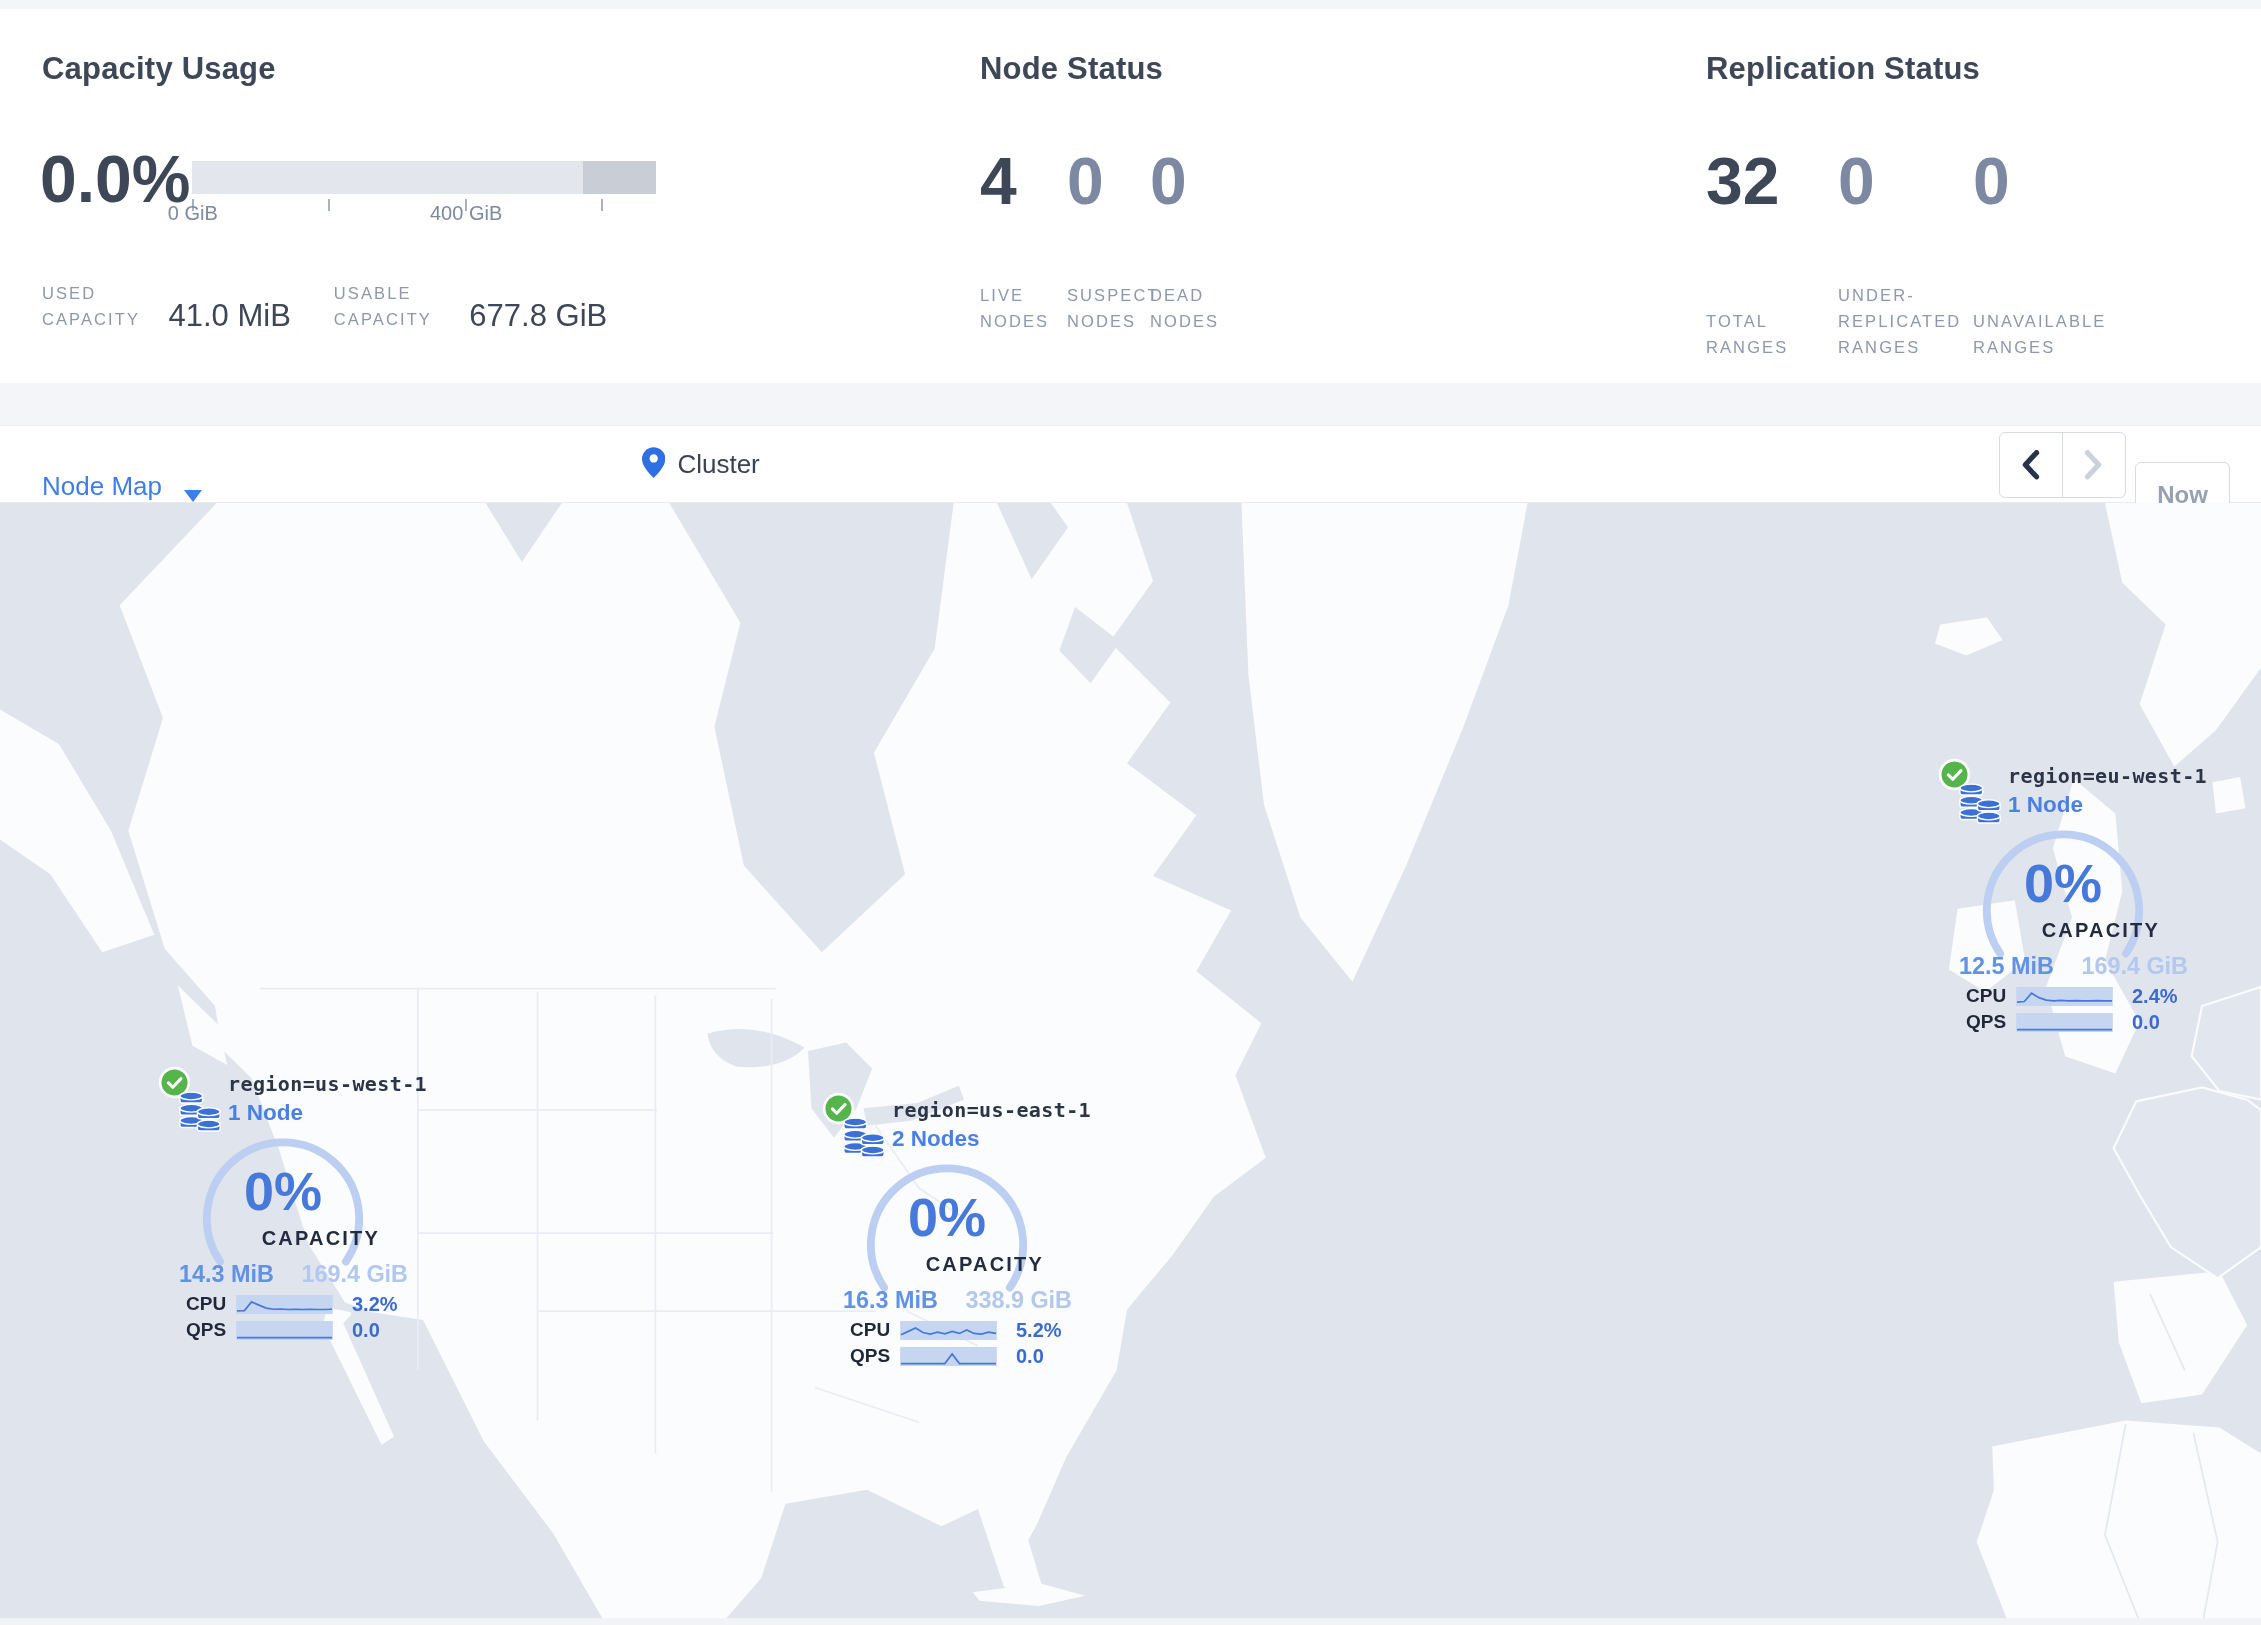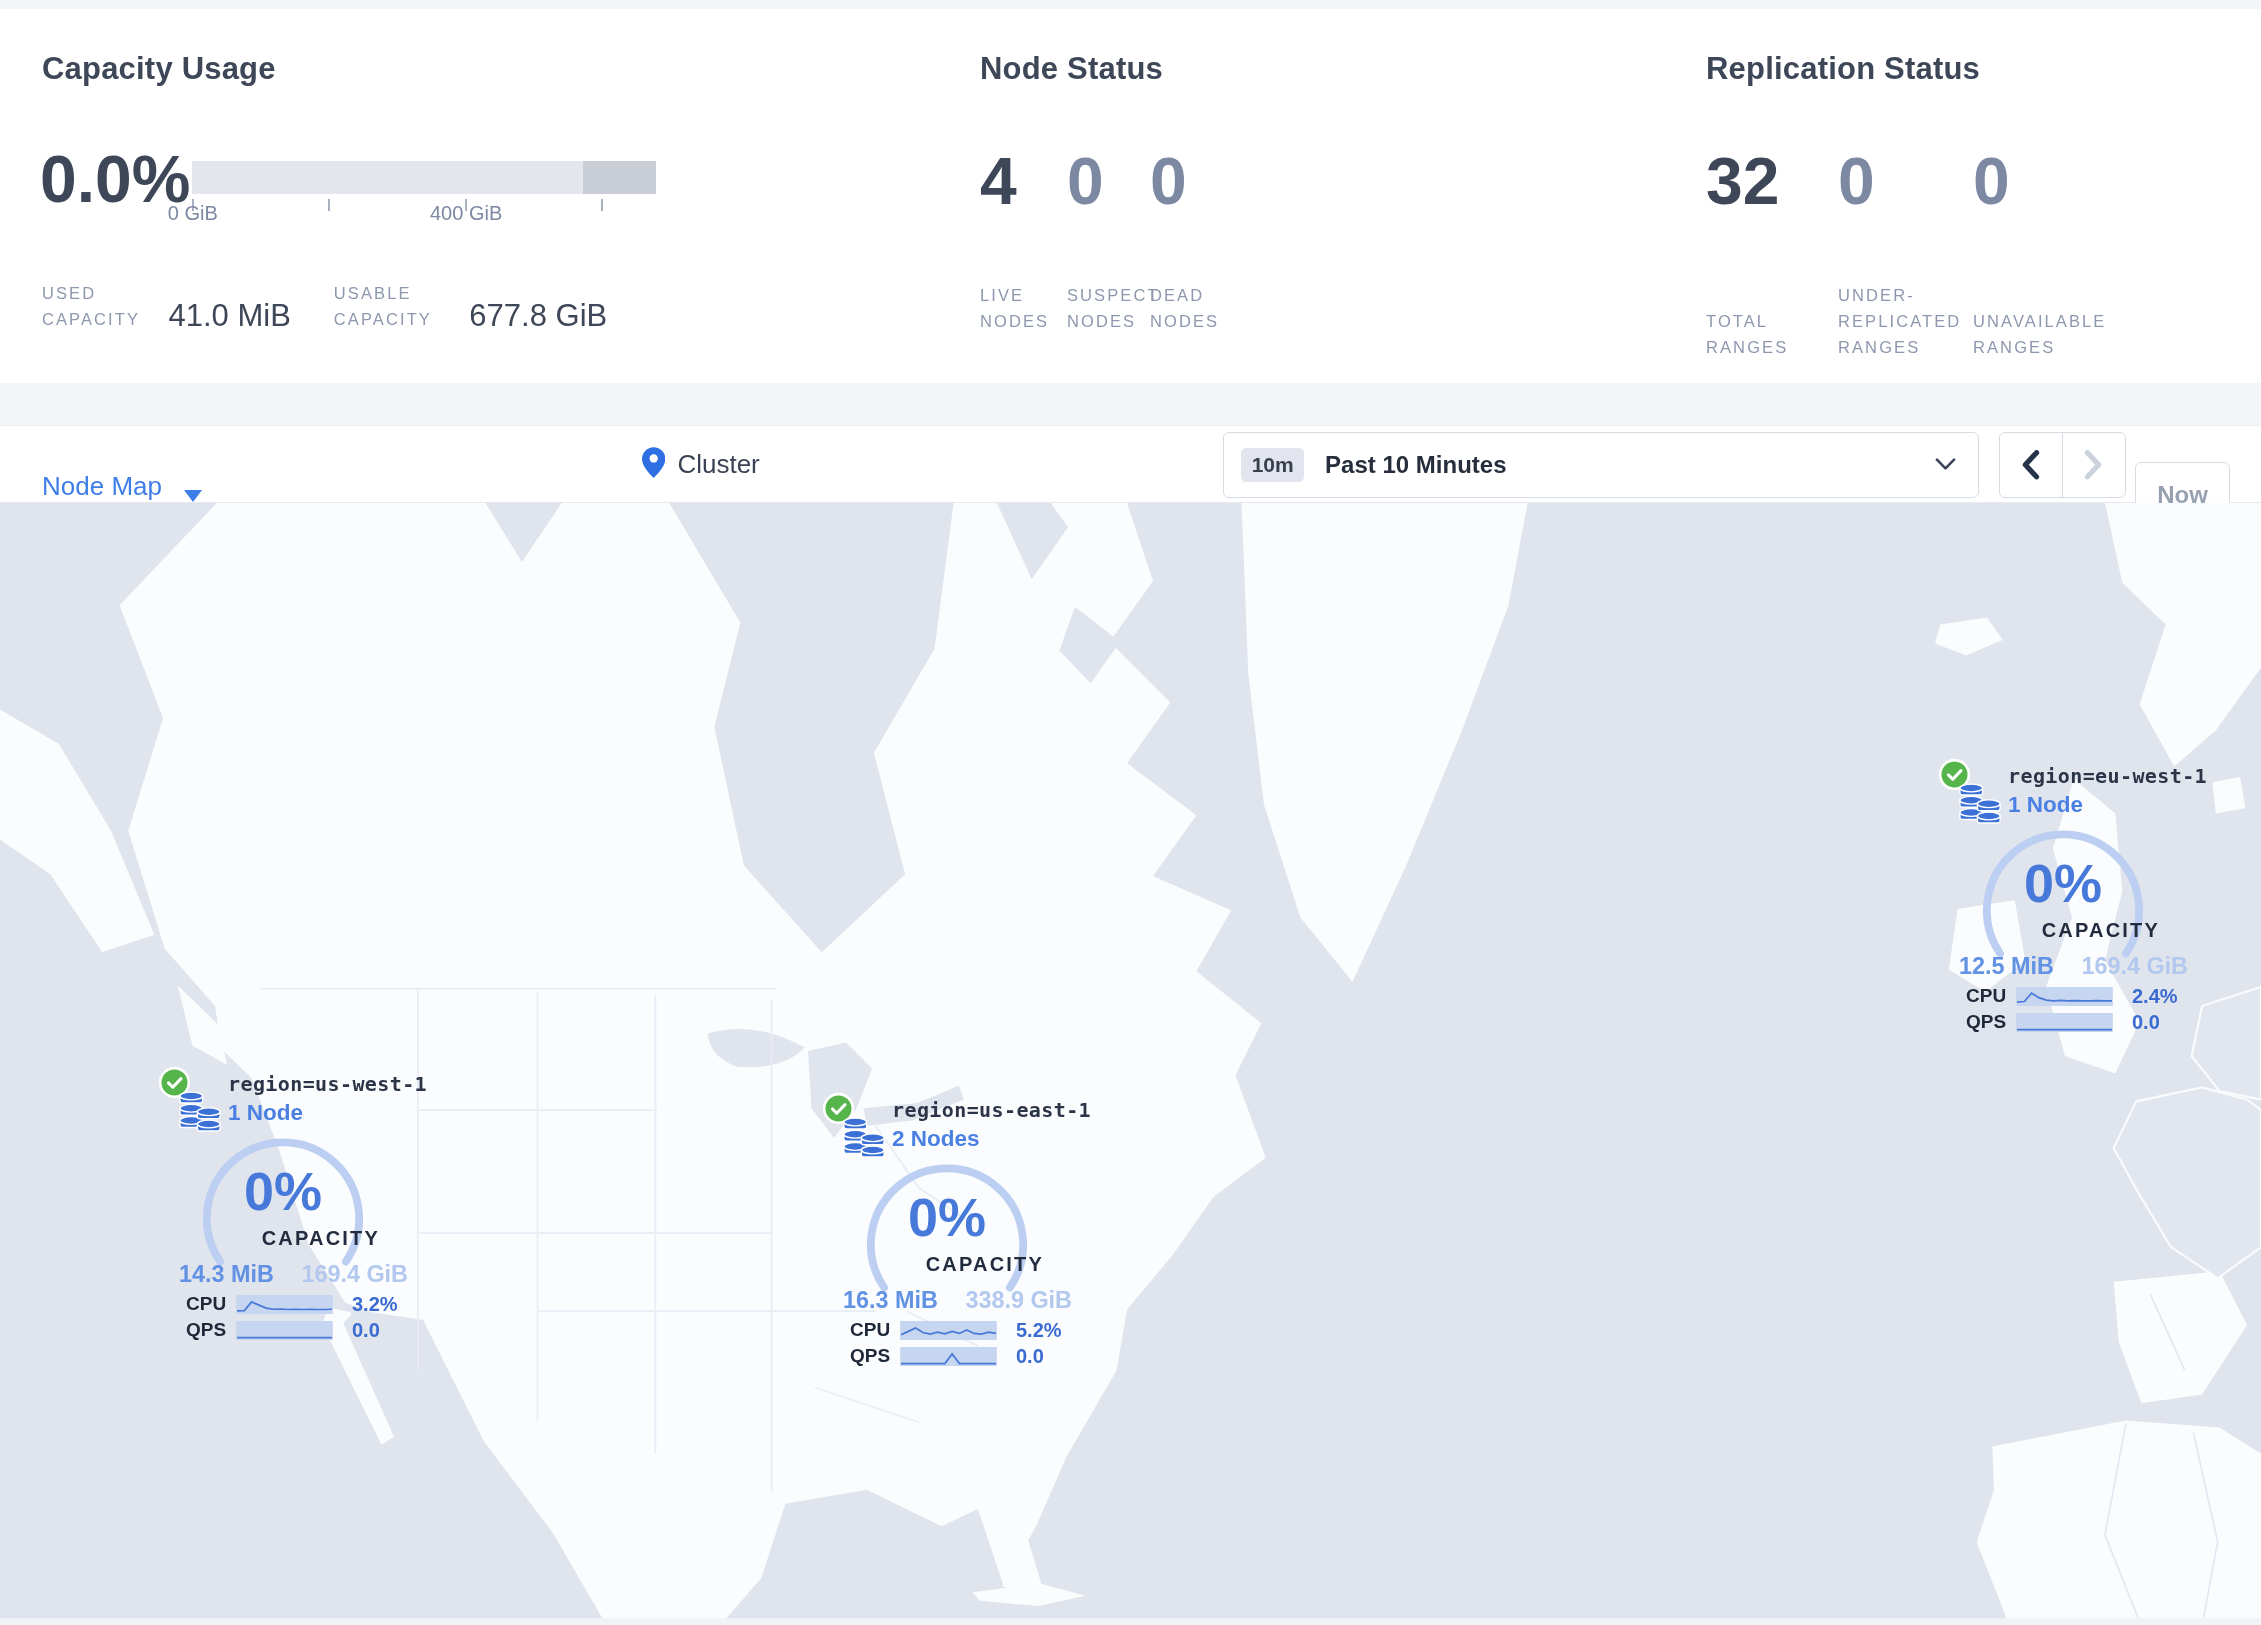--- a/index.html
+++ b/index.html
@@ -156,29 +156,20 @@
     <div class="breadcrumb">
       <span>
         <svg width="23.4" height="31" viewBox="0 0 26 34">
           <path d="M13,0 C5.8,0 0,5.8 0,13 c0,9.7 13,21 13,21 s13,-11.3 13,-21 C26,5.8 20.2,0 13,0 z" fill="#2f6fe4"></path>
           <circle cx="13" cy="12.5" r="4.6" fill="#ffffff"></circle>
         </svg>
       </span>
       <span class="breadcrumb-label">Cluster</span>
     </div>
 
-    <div class="time-widget">
-      <span class="time-badge">10m</span>
-      <span class="time-text">Past 10 Minutes</span>
-      <span class="time-caret">
-        <svg width="21" height="12" viewBox="0 0 24 14">
-            <polyline points="2,2 12,12 22,2" fill="none" stroke="#3a4356" stroke-width="3" stroke-linecap="round" stroke-linejoin="round"></polyline>
-          </svg>
-      </span>
-    </div>
 
     <div class="arrow-group">
       <div class="arrow-btn first">
         <svg width="19" height="29.5" viewBox="0 0 22 34">
             <polyline points="18,3 5,17 18,31" fill="none" stroke="#26334a" stroke-width="6" stroke-linecap="round" stroke-linejoin="round"></polyline>
           </svg>
       </div>
       <div class="arrow-btn">
         <svg width="19" height="29.5" viewBox="0 0 22 34">
             <polyline points="4,3 17,17 4,31" fill="none" stroke="#ccd2dc" stroke-width="6" stroke-linecap="round" stroke-linejoin="round"></polyline>

